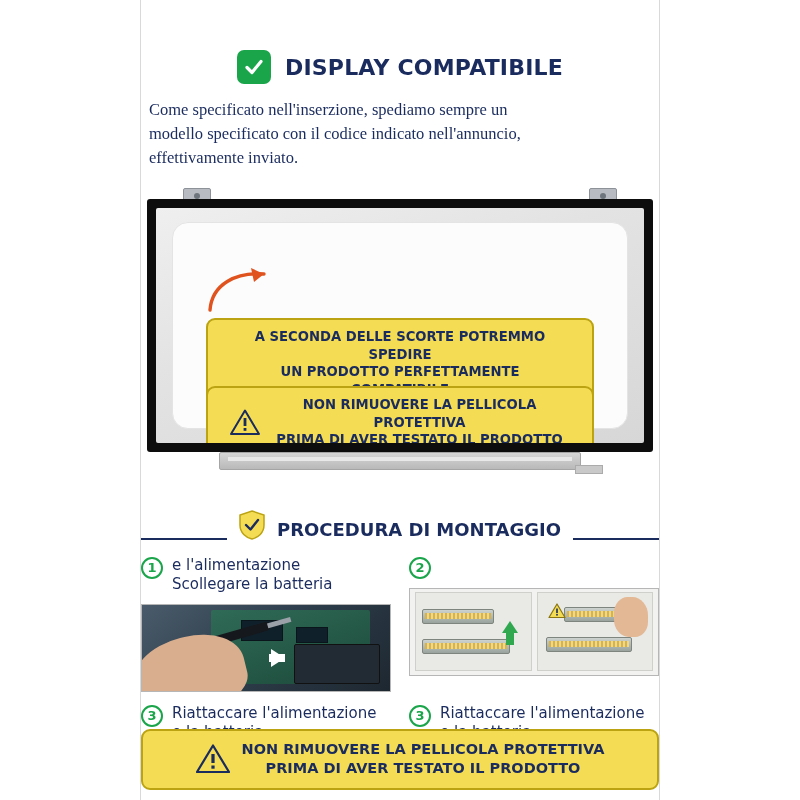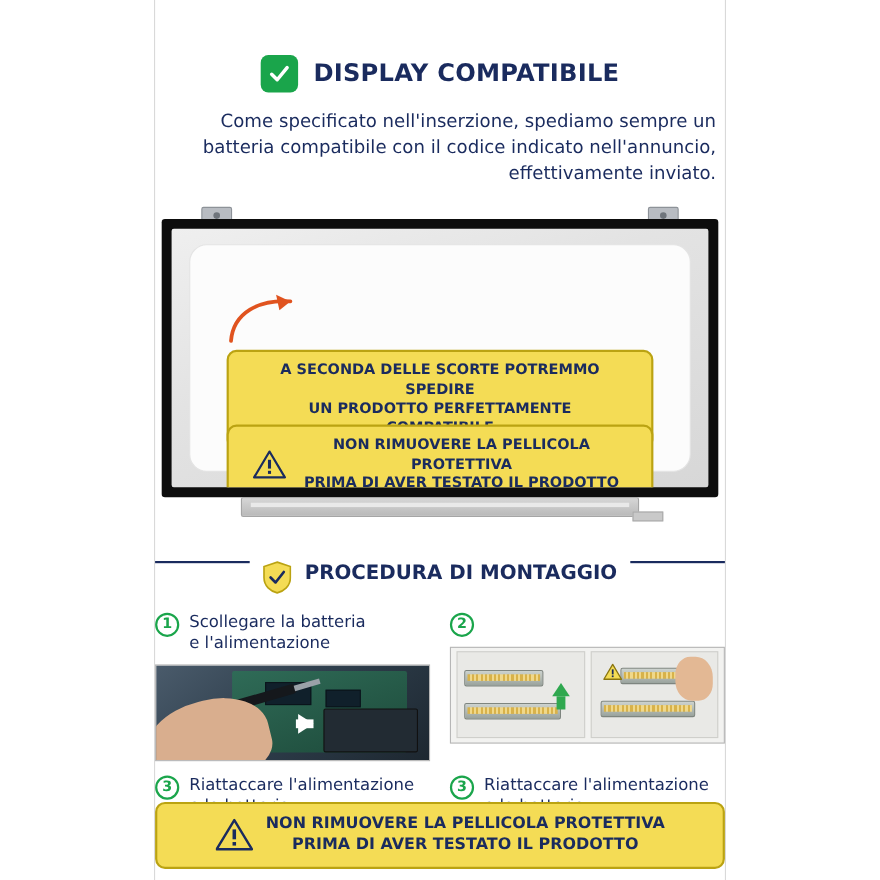--- a/index.html
+++ b/index.html
@@ -62,24 +62,25 @@
   .header-title {
     font-size: 22px;
     font-weight: bold;
     color: #1a2b5e;
     letter-spacing: 0.2px;
     white-space: nowrap;
   }
 
   .intro {
     margin: 14px 8px 0 8px;
-    text-align: right;
+    text-align: left;
     font-size: 16.5px;
     line-height: 1.45;
     color: #1a2b5e;
+    font-family: Liberation Serif, serif;
   }
 
   
   .panel-wrap {
     margin-top: 18px;
     position: relative;
     height: 300px;
   }
   .bracket {
     position: absolute;
@@ -193,21 +194,21 @@
     top: 277px;
     width: 26px;
     height: 7px;
     background: #c9c9c9;
     border: 1px solid #ababab;
   }
 
   
   .section-head {
     display: flex;
-    align-items: flex-start;
+    align-items: flex-end;
     gap: 12px;
     margin-top: 22px;
   }
   .section-head .line {
     flex: 1 1 auto;
     height: 2px;
     background: #1a2b5e;
   }
   .shield-icon { flex: 0 0 auto; }
   .section-title {
@@ -433,21 +434,21 @@
       <span class="check-box-icon">
         <svg width="22" height="22" viewBox="0 0 22 22" aria-hidden="true">
           <path d="M4 11.5 L9 16.5 L18 5.5" fill="none" stroke="#ffffff" stroke-width="3.2" stroke-linecap="round" stroke-linejoin="round"></path>
         </svg>
       </span>
       <div class="header-title">DISPLAY COMPATIBILE</div>
     </div>
 
     <div class="intro">
       <div>Come specificato nell'inserzione, spediamo sempre un</div>
-      <div>batteria compatibile con il codice indicato nell'annuncio,</div>
+      <div>modello specificato con il codice indicato nell'annuncio,</div>
       <div>effettivamente inviato.</div>
     </div>
 
     <div class="panel-wrap">
       <div class="bracket left"></div>
       <div class="bracket right"></div>
 
       <div class="panel">
         <div class="panel-inner">
           <div class="screen-white"></div>
@@ -489,22 +490,22 @@
       <span class="section-title">PROCEDURA DI MONTAGGIO</span>
       <span class="line"></span>
     </div>
 
     <div class="steps">
 
       <div class="col">
         <div class="step-row">
           <div class="num">1</div>
           <div class="step-text">
+            <div>e l'alimentazione</div>
             <div>Scollegare la batteria</div>
-            <div>e l'alimentazione</div>
           </div>
         </div>
         <div class="photo board">
           <div class="green-pcb"></div>
           <div class="chip" style="left:40%;top:18%;width:16%;height:22%;"></div>
           <div class="chip" style="left:62%;top:26%;width:12%;height:16%;"></div>
           <div class="battery"></div>
           <div class="driver"></div>
           <div class="hand"></div>
           <div class="white-arrow"></div>

